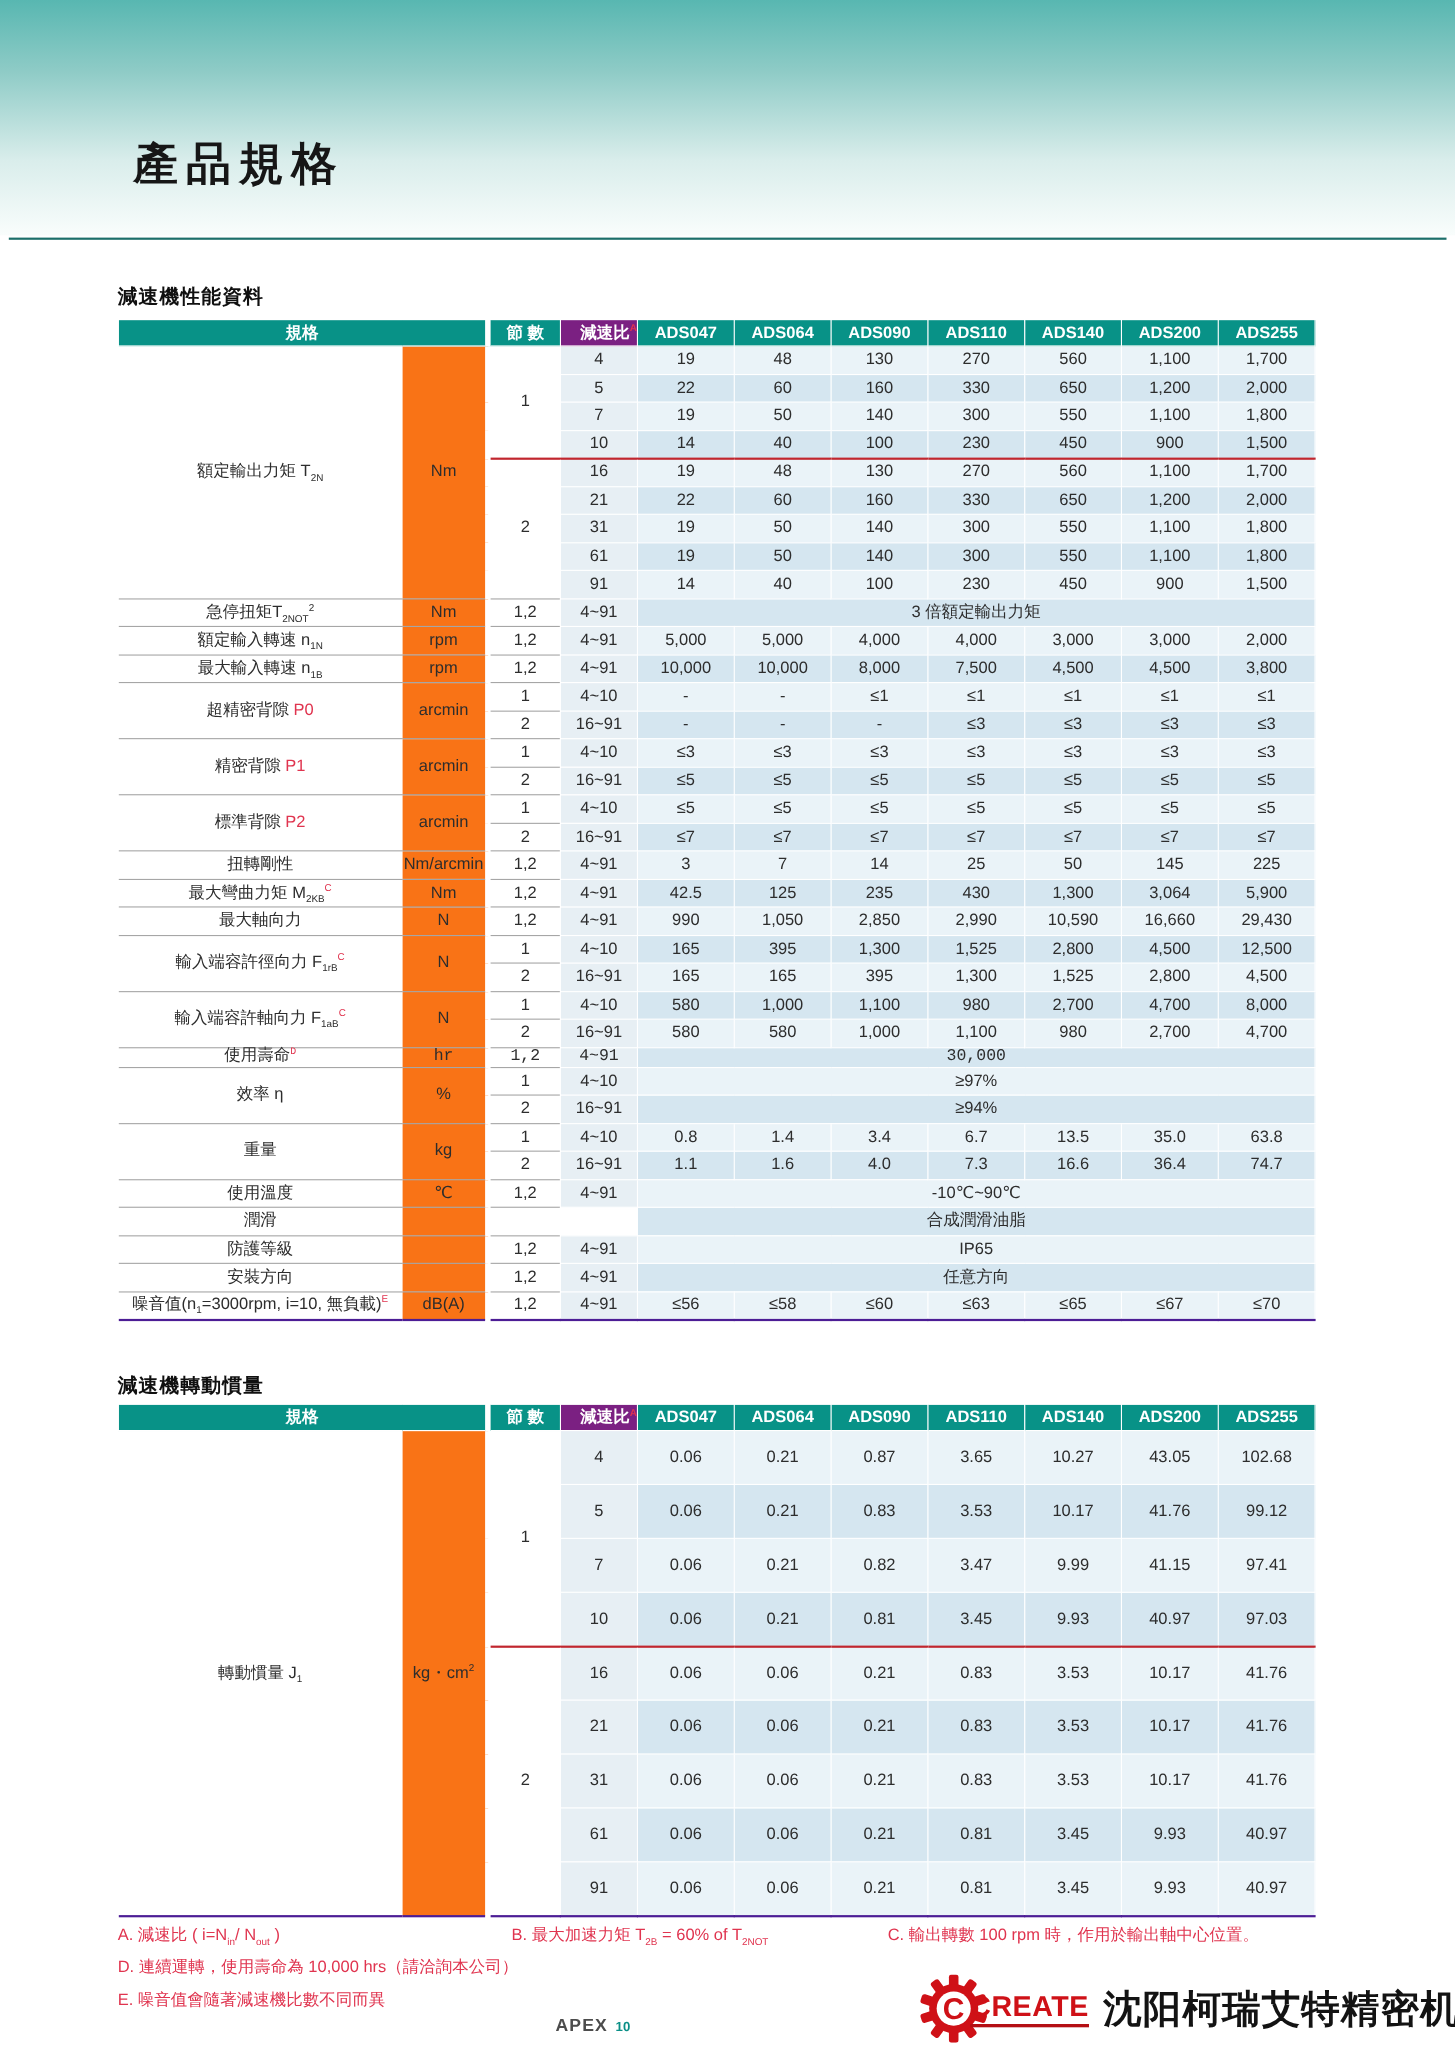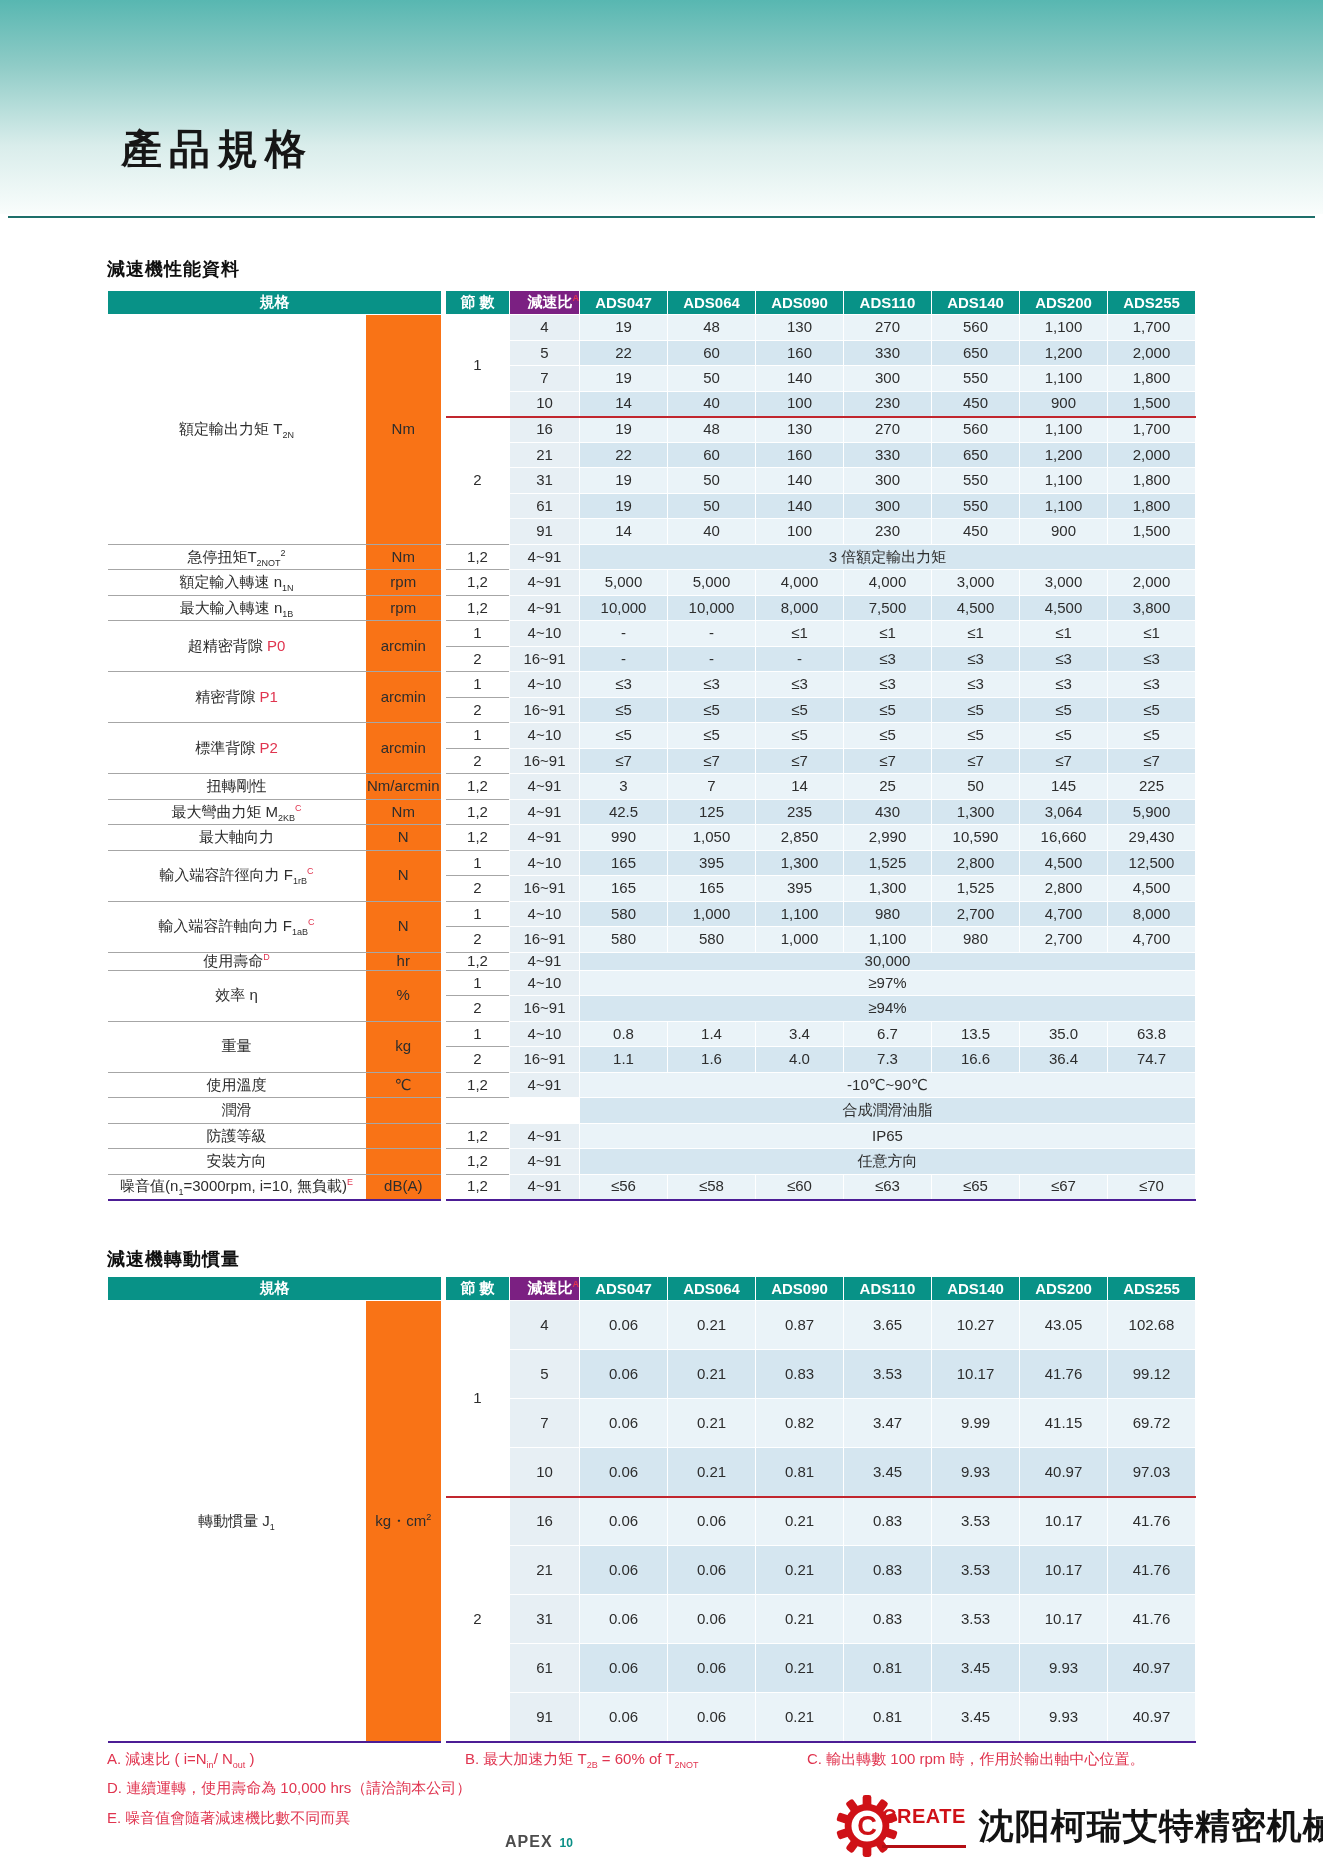--- a/index.html
+++ b/index.html
@@ -47,22 +47,22 @@
   #note-b{left:465px;top:1750px;}
   #note-c{left:807px;top:1750px;}
   #note-d{left:107px;top:1779px;}
   #note-e{left:107px;top:1809px;}
 
   .apex-line{position:absolute;left:505px;top:1833px;}
   .apex-brand{font-size:16px;font-weight:800;color:#4c4c4c;letter-spacing:1px;}
   .apex-page{font-size:12px;font-weight:800;color:#0a8f86;margin-left:7px;}
 
   .logo-row{position:absolute;left:836px;top:1795px;display:flex;align-items:center;}
-  .create-label{font-size:20px;font-weight:900;color:#cf1117;letter-spacing:0.5px;
-                border-bottom:3px solid #b40f14;margin-left:-16px;padding-bottom:17px;}
+  .create-label{font-size:26px;font-weight:900;color:#cf1117;letter-spacing:0.5px;
+                border-bottom:3px solid #b40f14;margin-left:-16px;padding-bottom:0;}
   .company{font-size:35px;font-weight:900;color:#131313;margin-left:13px;letter-spacing:1px;white-space:nowrap;}
 </style>
 </head>
 <body>
 
 <div class="page">
 
   <div class="band"></div>
   <div class="subtitle">產品規格</div>
   <div class="band-rule"></div>
@@ -377,21 +377,21 @@
             <td class="stage gapL sub-top" rowspan="1">2</td>
             <td class="ratio sub-top">16~91</td>
             <td class="val lt">580</td>
             <td class="val lt">580</td>
             <td class="val lt">1,000</td>
             <td class="val lt">1,100</td>
             <td class="val lt">980</td>
             <td class="val lt">2,700</td>
             <td class="val lt">4,700</td>
           </tr>
-          <tr style="height: 18px;">
+          <tr style="height: 18px; font-family: Liberation Mono, monospace;">
             <td class="label g-top" rowspan="1">使用壽命<span class="red"><sup>D</sup></span></td>
             <td class="unit g-top" rowspan="1">hr</td>
             <td class="stage gapL g-top" rowspan="1">1,2</td>
             <td class="ratio g-top">4~91</td>
             <td class="val dk" colspan="7">30,000</td>
           </tr>
           <tr style="height: 25.5px;">
             <td class="label g-top" rowspan="2">效率 η</td>
             <td class="unit g-top" rowspan="2">%</td>
             <td class="stage gapL g-top" rowspan="1">1</td>
@@ -527,21 +527,21 @@
             <td class="val dk">99.12</td>
           </tr>
           <tr style="height: 49px;">
             <td class="ratio sub-top">7</td>
             <td class="val lt">0.06</td>
             <td class="val lt">0.21</td>
             <td class="val lt">0.82</td>
             <td class="val lt">3.47</td>
             <td class="val lt">9.99</td>
             <td class="val lt">41.15</td>
-            <td class="val lt">69.72</td>
+            <td class="val lt">97.41</td>
           </tr>
           <tr style="height: 49px;">
             <td class="ratio sub-top">10</td>
             <td class="val dk">0.06</td>
             <td class="val dk">0.21</td>
             <td class="val dk">0.81</td>
             <td class="val dk">3.45</td>
             <td class="val dk">9.93</td>
             <td class="val dk">40.97</td>
             <td class="val dk">97.03</td>

